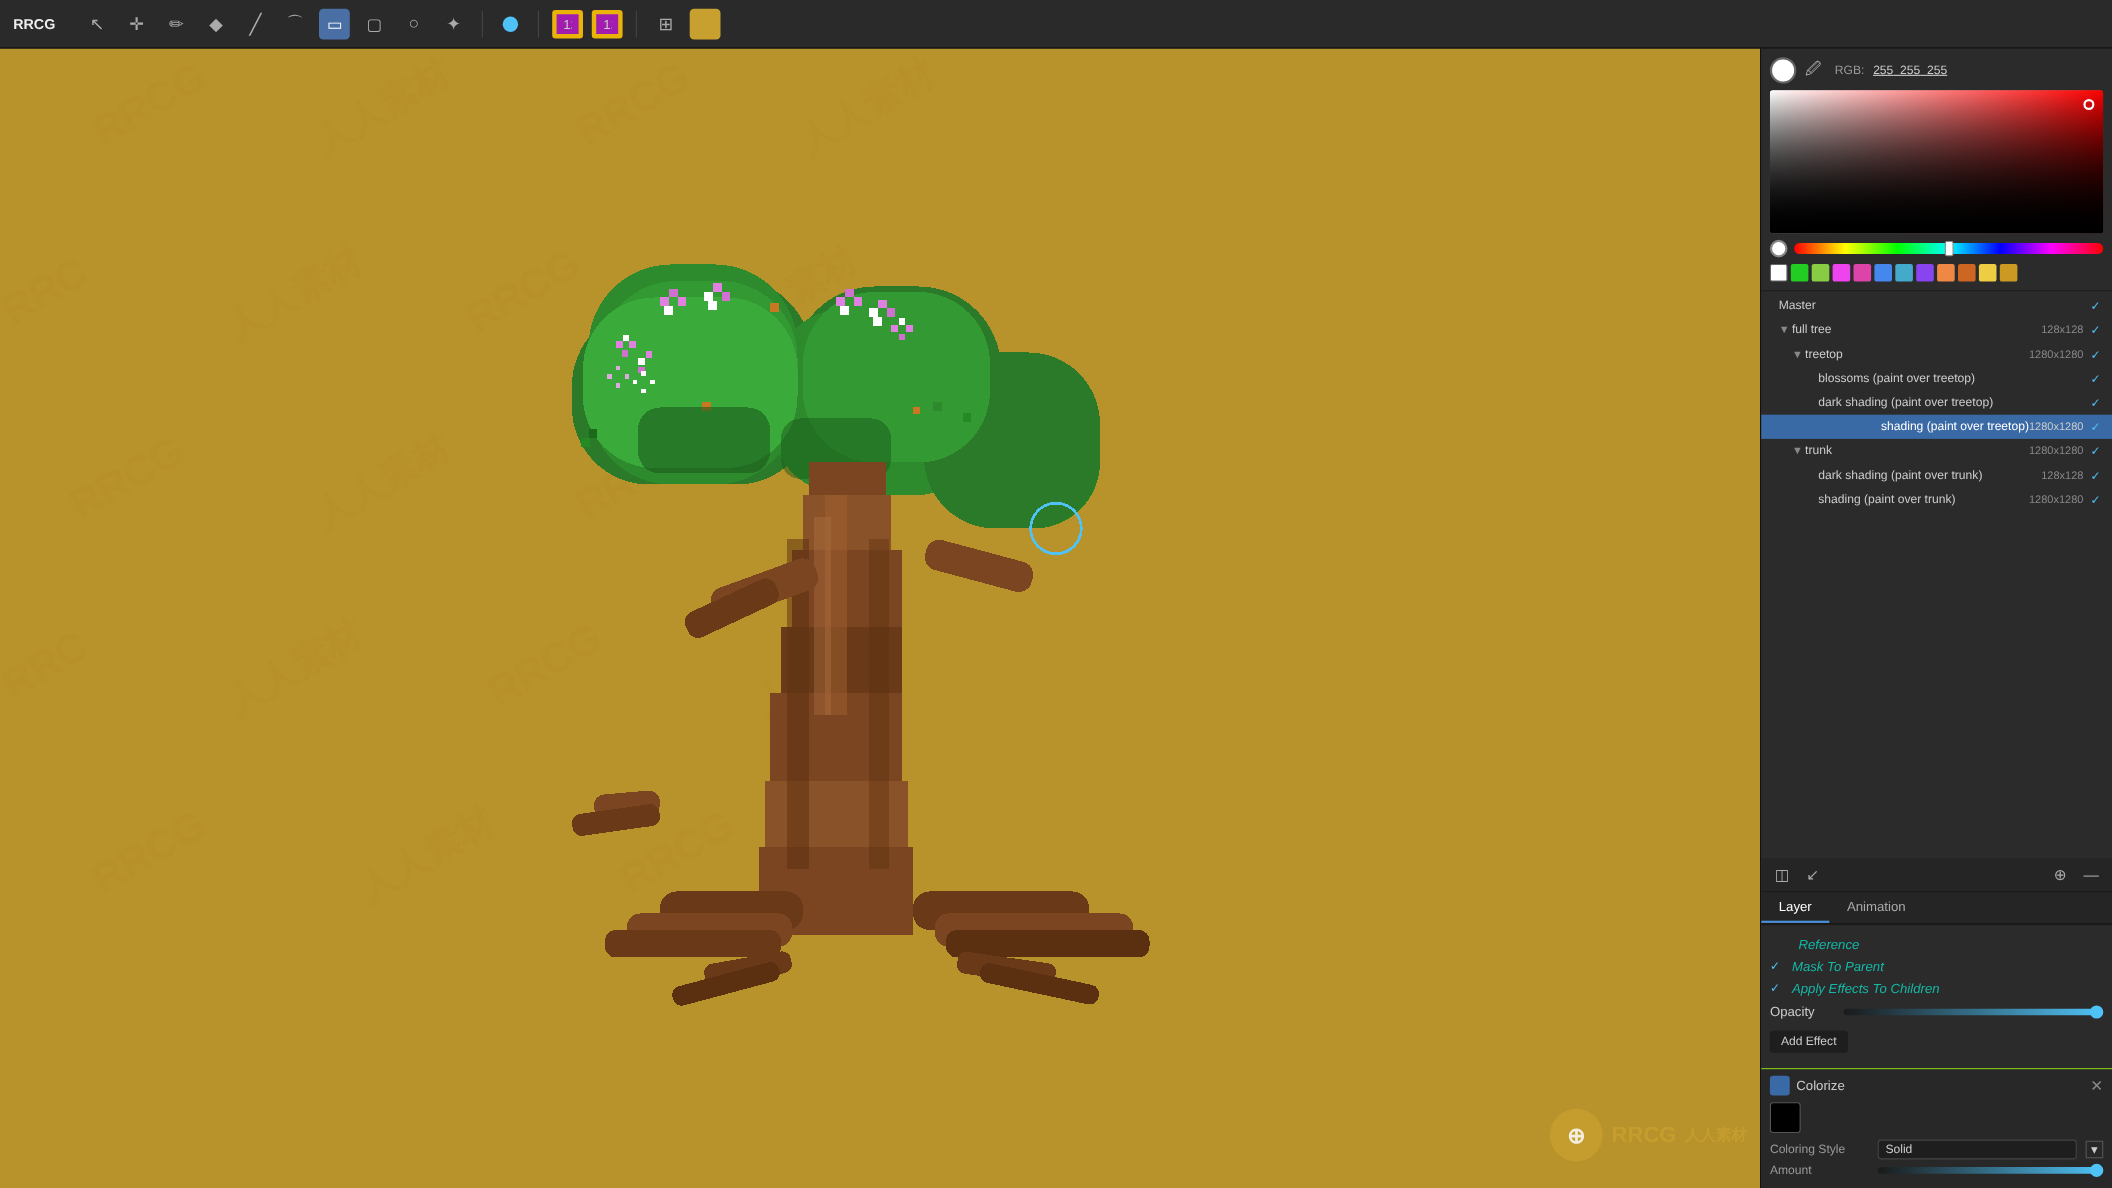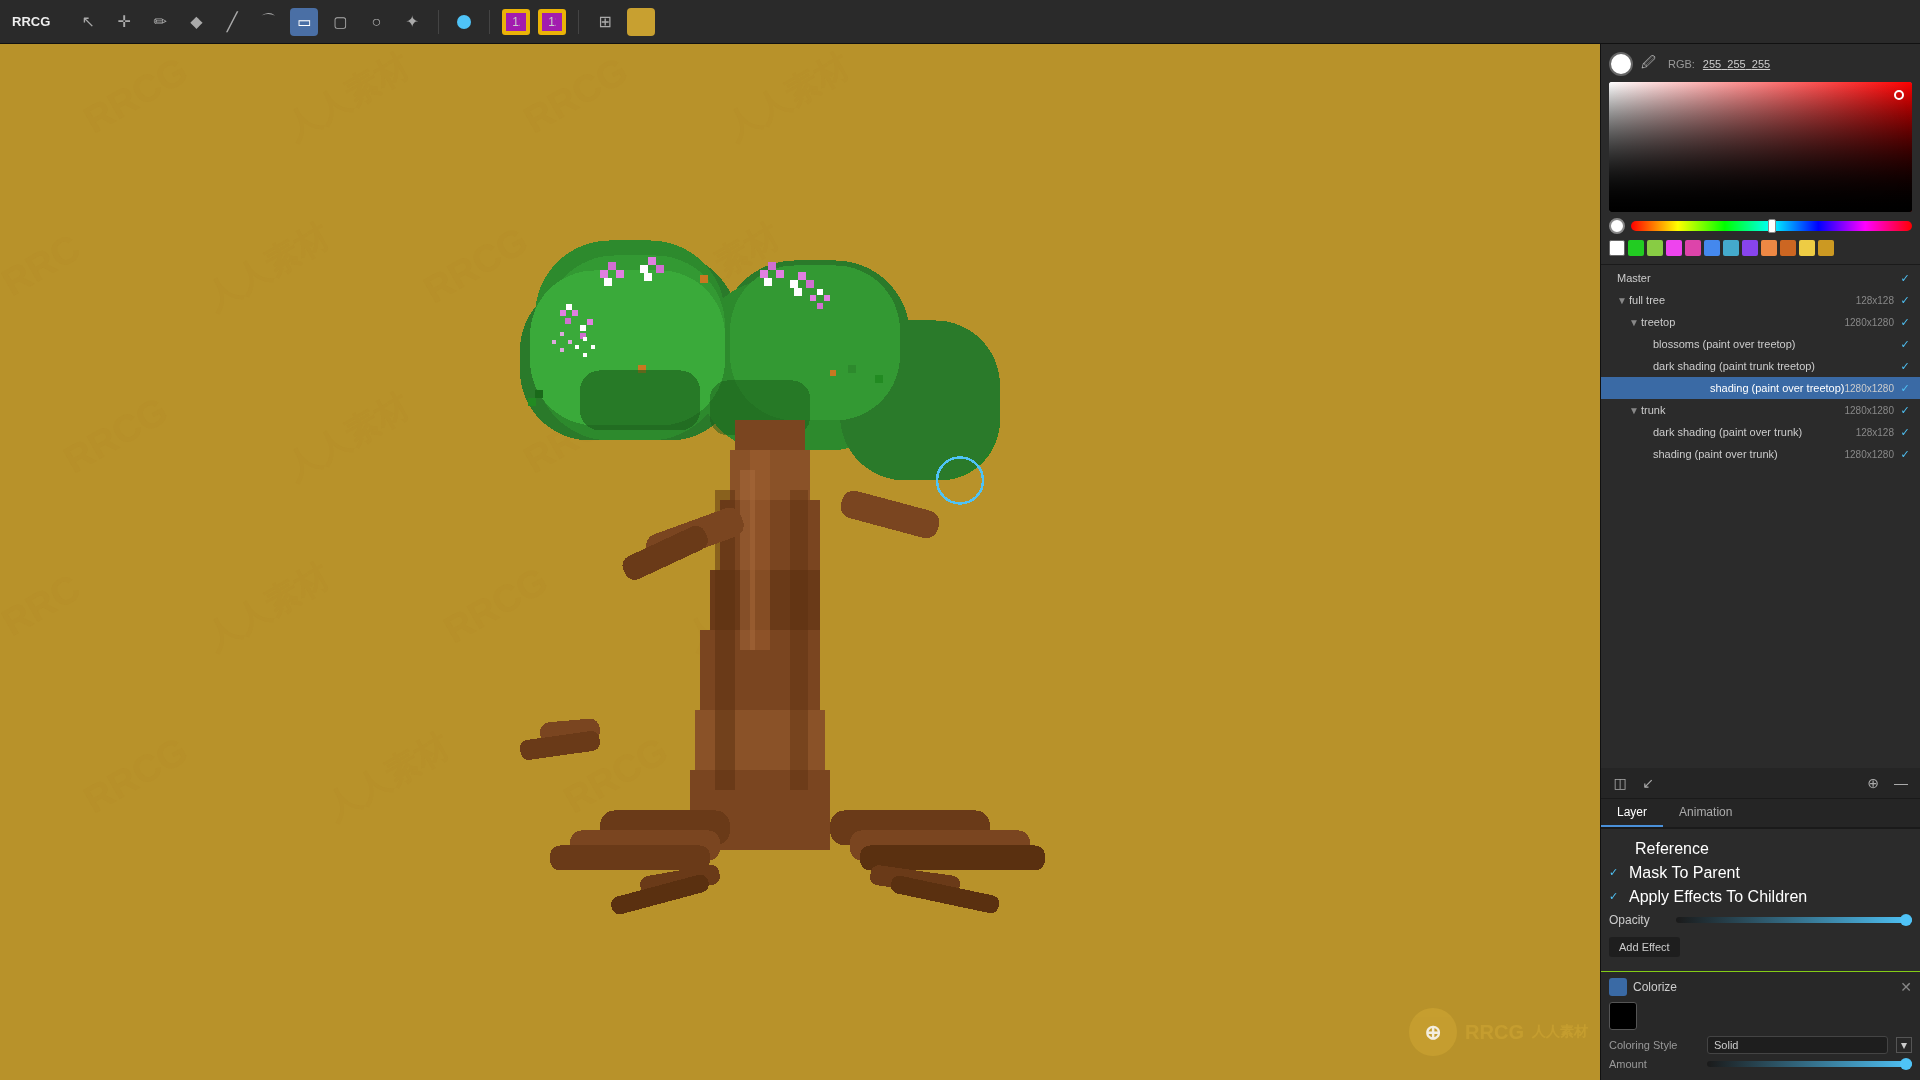--- a/index.html
+++ b/index.html
@@ -311,22 +311,23 @@
       padding: 3px 0;
       gap: 6px;
     }
     .prop-check {
       width: 14px;
       height: 14px;
       color: #4fc3f7;
       font-size: 11px;
     }
     .prop-label {
-      font-size: 16px;
-      color: #ffffff;
+      font-size: 12px;
+      color: #14b8a6;
+      font-style: italic;
     }
     .prop-btn {
       background: #1e1e1e;
       border: none;
       border-radius: 3px;
       color: #ccc;
       padding: 4px 10px;
       font-size: 11px;
       cursor: pointer;
       margin: 2px 0;
@@ -702,21 +703,21 @@
       </div>
 
       <div class="layer-item layer-indent-3">
         <span class="layer-arrow"></span>
         <span class="layer-name">blossoms (paint over treetop)</span>
         <span class="layer-check">✓</span>
       </div>
 
       <div class="layer-item layer-indent-3">
         <span class="layer-arrow"></span>
-        <span class="layer-name">dark shading (paint trunk treetop)</span>
+        <span class="layer-name">dark shading (paint over treetop)</span>
         <span class="layer-check">✓</span>
       </div>
 
       <div class="layer-item layer-indent-3 selected">
         <span class="layer-arrow"></span>
         <span class="layer-name">shading (paint over treetop)</span>
         <span class="layer-size">1280x1280</span>
         <span class="layer-check">✓</span>
       </div>
 

